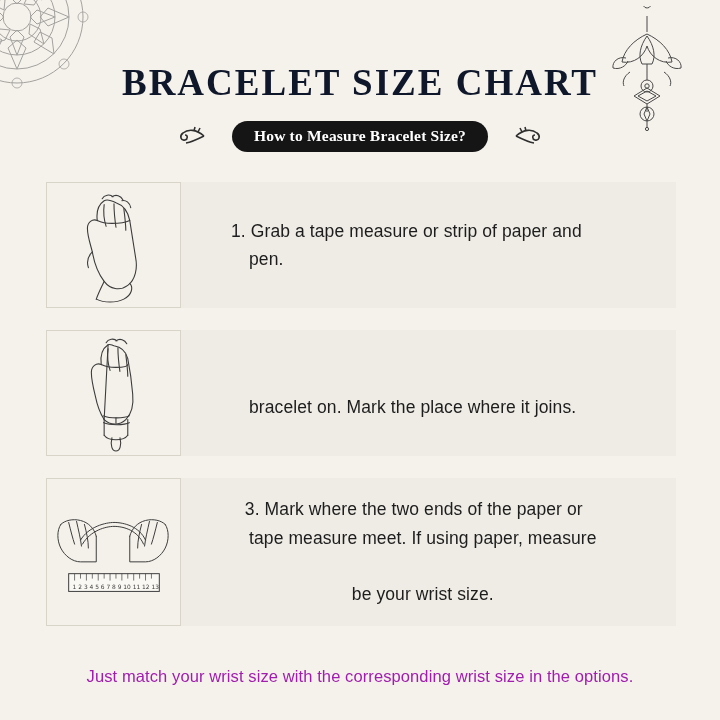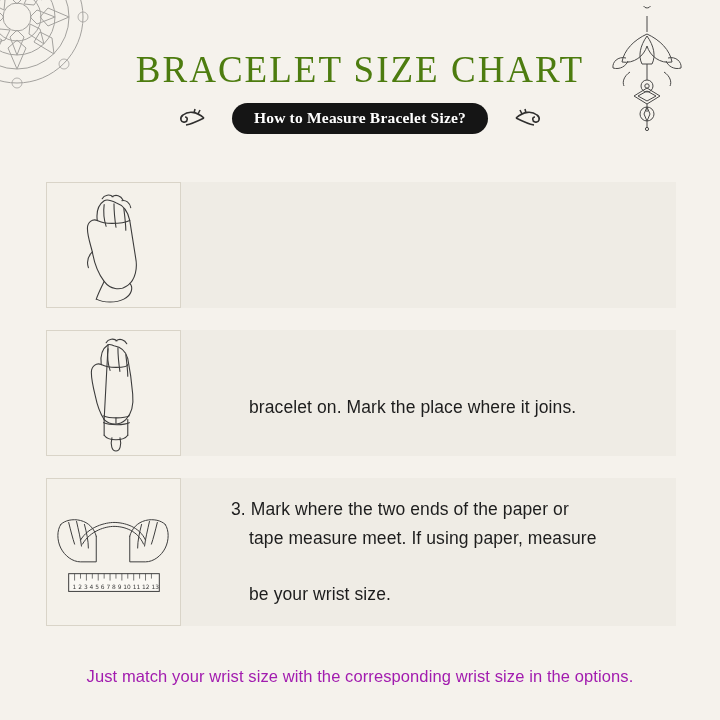--- a/index.html
+++ b/index.html
@@ -41,23 +41,23 @@
     position: absolute;
     top: 46px;
     left: 0;
     width: 720px;
     text-align: center;
   }
   .title {
     font-family: "Liberation Serif", serif;
     font-size: 37px;
     letter-spacing: 2.0px;
-    font-weight: 400;
-    color: #4d7c0f;
-    margin: 4px;
+    font-weight: 700;
+    color: #0f172a;
+    margin: 17px;
     line-height: 1.1;
   }
   .subtitle-row {
     margin-top: 12px;
     display: flex;
     align-items: center;
     justify-content: center;
     gap: 26px;
   }
   .pill {
@@ -117,21 +117,21 @@
     flex: 1;
     display: flex;
     align-items: center;
     padding-left: 50px;
     padding-right: 34px;
     font-size: 17.5px;
     line-height: 1.62;
     color: #1d1d1d;
     letter-spacing: 0.1px;
   }
-  .step-3 { height: 148px; }
+  .step-3 { height: 148px; text-align: center; }
   .step-3 .step-img { height: 148px; }
   .step-3 .step-text { font-size: 17.5px; }
 
   .indent { display: inline-block; }
 
   
   .footer {
     position: absolute;
     bottom: 34px;
     left: 0;
@@ -255,20 +255,26 @@
           <path d="M51 38 C55 40 60 41 66 41 C73 41 80 40 84 38"></path>
           <path d="M56 16 C58 12 64 11 67 14"></path>
           <path d="M66 14 C70 11 75 13 77 17"></path>
           <path d="M76 18 C80 17 84 20 85 25"></path>
           <path d="M46 70 C42 74 40 80 42 86"></path>
           <path d="M58 100 C55 106 52 112 50 118"></path>
           <path d="M50 118 C58 122 70 122 78 118 C86 114 88 106 84 102"></path>
         </g>
       </svg>
     </div>
+    <div class="step-text">
+      <span>
+        <span>1. Grab a tape measure or strip of paper and</span><br>
+        <span class="indent" style="padding-left:18px;">pen.</span>
+      </span>
+    </div>
   </div>
 
   <div class="step">
     <div class="step-band"></div>
     <div class="step-img">
       <svg viewBox="0 0 135 126" width="133" height="124">
         <g stroke="#3b3b3b" stroke-width="1.1" fill="none" stroke-linecap="round">
           <path d="M62 14 C56 18 54 26 55 34 C50 32 45 36 45 42 C45 50 47 58 49 66 C51 76 54 84 58 90"></path>
           <path d="M58 90 C64 96 74 96 80 90 C86 84 88 74 87 64 C86 52 84 38 82 28 C80 20 74 16 68 15 C65 14 64 13 62 14 Z"></path>
           <path d="M62 18 C61 26 62 34 64 40"></path>

